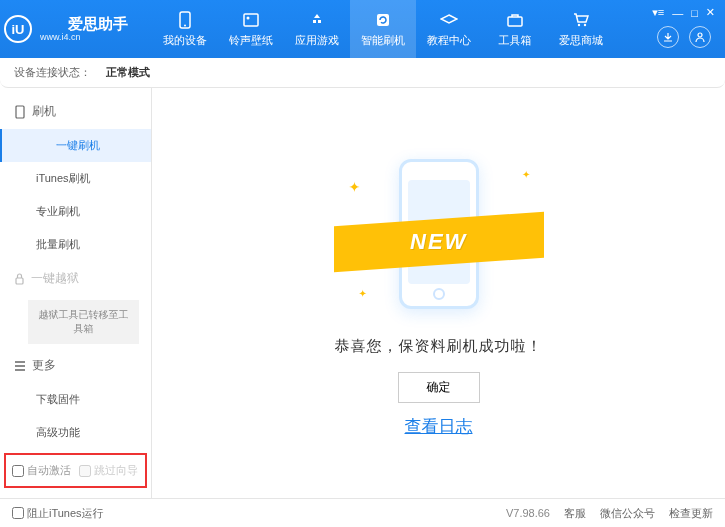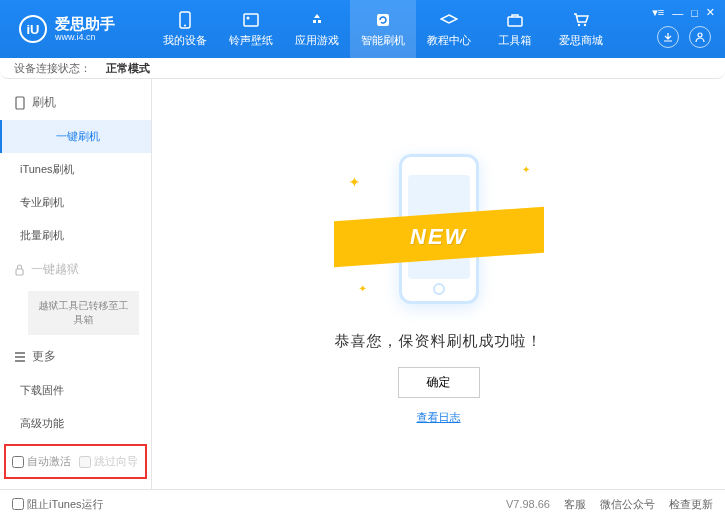--- a/index.html
+++ b/index.html
@@ -1,54 +1,54 @@
 <!DOCTYPE html>
 <html><head>
 <meta charset="utf-8">
 <style>
 * { margin: 0; padding: 0; box-sizing: border-box; font-family: "Microsoft YaHei", Arial, sans-serif; }
 body { width: 725px; height: 527px; background: #fff; overflow: hidden; font-size: 12px; }
 .header { height: 58px; background: linear-gradient(to bottom, #1e88f5, #1a7ee8); display: flex; align-items: center; color: #fff; position: relative; }
-.logo-area { display: flex; align-items: center; padding: 0 19px; width: 152px; }
+.logo-area { display: flex; align-items: center; padding: 0 4px; width: 152px; }
 .logo-icon { width: 28px; height: 28px; border: 2px solid #fff; border-radius: 50%; display: flex; align-items: center; justify-content: center; font-weight: bold; font-size: 13px; margin-right: 8px; }
-.logo-text { font-size: 15px; font-weight: bold; line-height: 1.1; }
+.logo-text { font-size: 15px; font-weight: bold; line-height: 1.1; margin-left: 28px; }
 .logo-sub { font-size: 9px; opacity: 0.9; }
 .nav-tabs { display: flex; height: 100%; }
 .nav-tab { width: 66px; display: flex; flex-direction: column; align-items: center; justify-content: center; cursor: pointer; font-size: 11px; gap: 4px; }
 .nav-tab.active { background: rgba(255,255,255,0.18); }
 .nav-icon { width: 18px; height: 18px; display: flex; align-items: center; justify-content: center; }
 .header-right { position: absolute; right: 10px; top: 6px; display: flex; gap: 8px; font-size: 11px; align-items: center; }
 .header-right-bottom { position: absolute; right: 14px; bottom: 10px; display: flex; gap: 10px; }
 .circ-btn { width: 22px; height: 22px; border: 1.5px solid rgba(255,255,255,0.7); border-radius: 50%; display: flex; align-items: center; justify-content: center; cursor: pointer; }
-.status-bar { height: 21px; border-bottom: 1px solid #e5e5e5; display: flex; align-items: center; padding: 0 14px; font-size: 11px; color: #666; border-radius: 8px; }
+.status-bar { height: 30px; border-bottom: 1px solid #e5e5e5; display: flex; align-items: center; padding: 0 14px; font-size: 11px; color: #666; border-radius: 8px; }
 .status-val { color: #333; font-weight: bold; margin-left: 15px; }
 .main { display: flex; height: 410px; }
 .sidebar { width: 152px; border-right: 1px solid #e5e5e5; padding-top: 6px; display: flex; flex-direction: column; }
 .sb-item { padding: 9px 14px; font-size: 12px; color: #555; cursor: pointer; display: flex; align-items: center; gap: 6px; }
 .sb-item.header-item { font-weight: normal; color: #666; }
-.sb-item.sub { padding-left: 20px; font-size: 11px; }
+.sb-item.sub { padding-left: 36px; font-size: 11px; }
 .sb-item.active { background: #e8f2ff; color: #1a7ee8; border-left: 2px solid #1a7ee8; padding-left: 54px; }
 .sb-item.disabled { color: #bbb; }
 .sb-notice { margin: 4px 12px 4px 28px; background: #f2f2f2; padding: 8px; font-size: 10px; color: #888; text-align: center; line-height: 1.4; }
 .sb-spacer { flex: 1; }
 .sb-checks { border: 2px solid #e33; margin: 4px; padding: 8px 6px; display: flex; gap: 8px; font-size: 11px; color: #999; }
 .chk { display: flex; align-items: center; gap: 3px; }
 .chk input { width: 12px; height: 12px; }
 .device-info { padding: 6px 10px; font-size: 11px; }
 .content { flex: 1; display: flex; flex-direction: column; align-items: center; justify-content: center; position: relative; }
 .illus { position: relative; width: 200px; height: 170px; }
 .phone { position: absolute; left: 60px; top: 10px; width: 80px; height: 150px; background: #fff; border: 3px solid #d0e8ff; border-radius: 12px; box-shadow: 0 4px 16px rgba(30,136,245,0.15); }
 .phone-screen { position: absolute; top: 18px; left: 6px; right: 6px; bottom: 22px; background: #eaf4ff; border-radius: 4px; }
 .phone-btn { position: absolute; bottom: 6px; left: 50%; transform: translateX(-50%); width: 12px; height: 12px; border: 2px solid #cde4ff; border-radius: 50%; }
 .ribbon { position: absolute; top: 70px; left: -5px; right: -5px; height: 46px; background: #ffc107; transform: skewY(-4deg); display: flex; align-items: center; justify-content: center; }
 .ribbon-text { font-size: 22px; font-weight: 900; color: #fff; font-style: italic; letter-spacing: 2px; transform: skewY(4deg); text-shadow: 1px 1px 0 rgba(0,0,0,0.1); }
 .star { position: absolute; color: #ffc107; }
 .success-msg { margin-top: 18px; font-size: 15px; color: #333; letter-spacing: 1px; }
 .ok-btn { margin-top: 16px; padding: 6px 28px; border: 1px solid #ccc; background: #fff; font-size: 12px; cursor: pointer; }
-.log-link { margin-top: 12px; font-size: 11px; color: #1a7ee8; cursor: pointer; text-decoration: underline; }
+.log-link { margin-top: 12px; font-size: 17px; color: #1a7ee8; cursor: pointer; text-decoration: underline; }
 .footer { height: 29px; border-top: 1px solid #e5e5e5; display: flex; align-items: center; padding: 0 12px; font-size: 11px; color: #666; }
 .footer .chk { color: #666; }
 .footer-spacer { flex: 1; }
 .footer-item { margin-left: 14px; cursor: pointer; }
 .version { color: #888; }
 svg { display: block; }
 </style>
 </head>
 <body>
 

